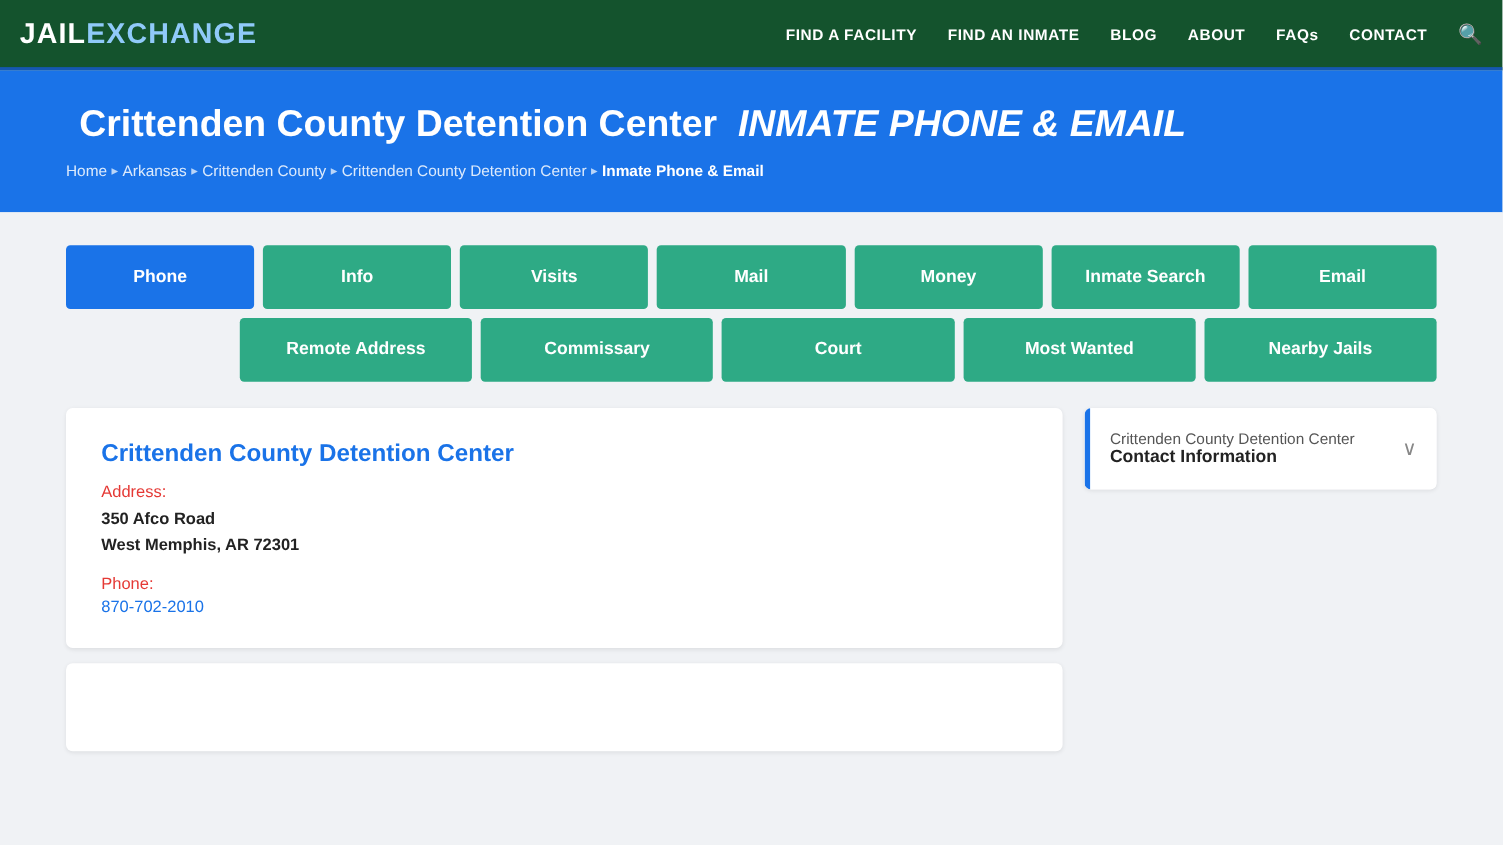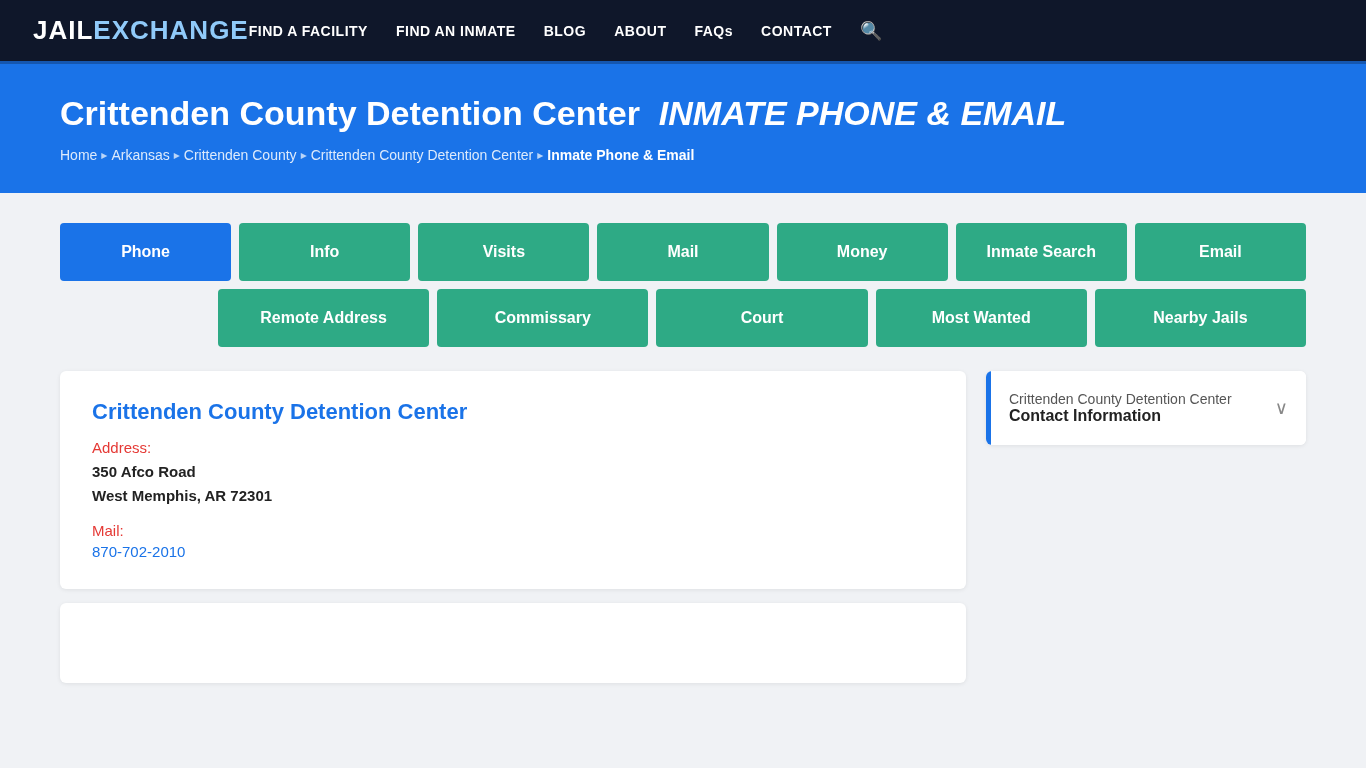--- a/index.html
+++ b/index.html
@@ -1,24 +1,24 @@
 <!DOCTYPE html>
 <html><head>
   <meta charset="utf-8">
   <style>
     * { box-sizing: border-box; margin: 0; padding: 0; }
     body { font-family: Arial, sans-serif; background: #f0f2f5; color: #333; }
 
     
     .navbar {
-      background: #0f172a;
-      display: flex;
-      align-items: center;
-      justify-content: flex-start;
-      padding: 0 33px;
+      background: #14532d;
+      display: flex;
+      align-items: center;
+      justify-content: space-between;
+      padding: 0 18px;
       height: 64px;
       border-bottom: 3px solid #1557b0;
     }
     .navbar-logo {
       display: flex;
       align-items: center;
     }
     .logo-jail {
       color: #fff;
       font-size: 26px;
@@ -52,20 +52,21 @@
 
     
     .hero {
       background: #1a73e8;
       padding: 30px 60px 30px 60px;
     }
     .hero-title {
       font-size: 34px;
       font-weight: 800;
       color: #fff;
+      margin-left: 12px;
     }
     .hero-title-italic {
       font-style: italic;
       font-weight: 800;
       color: #fff;
       font-size: 34px;
     }
     .breadcrumb {
       margin-top: 14px;
       display: flex;
@@ -264,21 +265,21 @@
   </div>
 
   <div class="cards-area">
 
     <div style="display:flex; flex-direction:column; gap:14px; flex:1;">
       <div class="main-card">
         <h2>Crittenden County Detention Center</h2>
         <div class="label-red">Address:</div>
         <div class="address-text">350 Afco Road</div>
         <div class="address-text">West Memphis, AR 72301</div>
-        <div class="label-red" style="margin-top:14px;">Mail:</div>
+        <div class="label-red" style="margin-top:14px;">Phone:</div>
         <a class="phone-link">870-702-2010</a>
       </div>
       <div class="main-card-second"></div>
     </div>
 
     <div class="side-card">
       <div class="side-card-header">
         <div>
           <div class="side-card-title-top">Crittenden County Detention Center</div>
           <div class="side-card-title-bottom">Contact Information</div>

